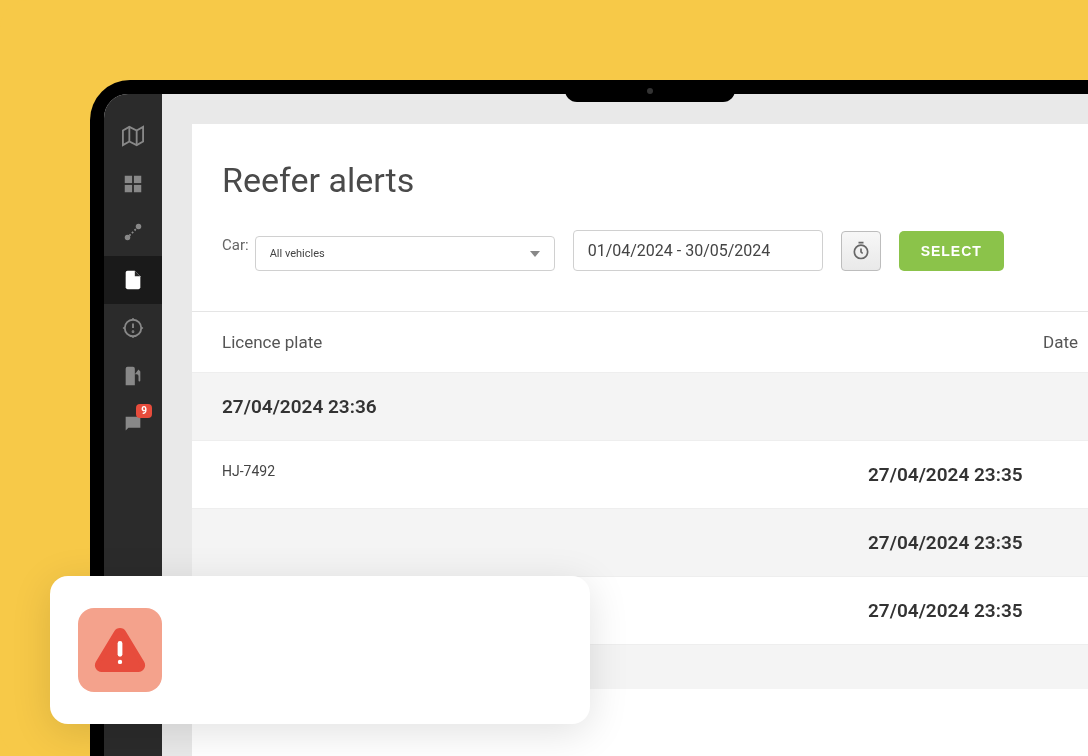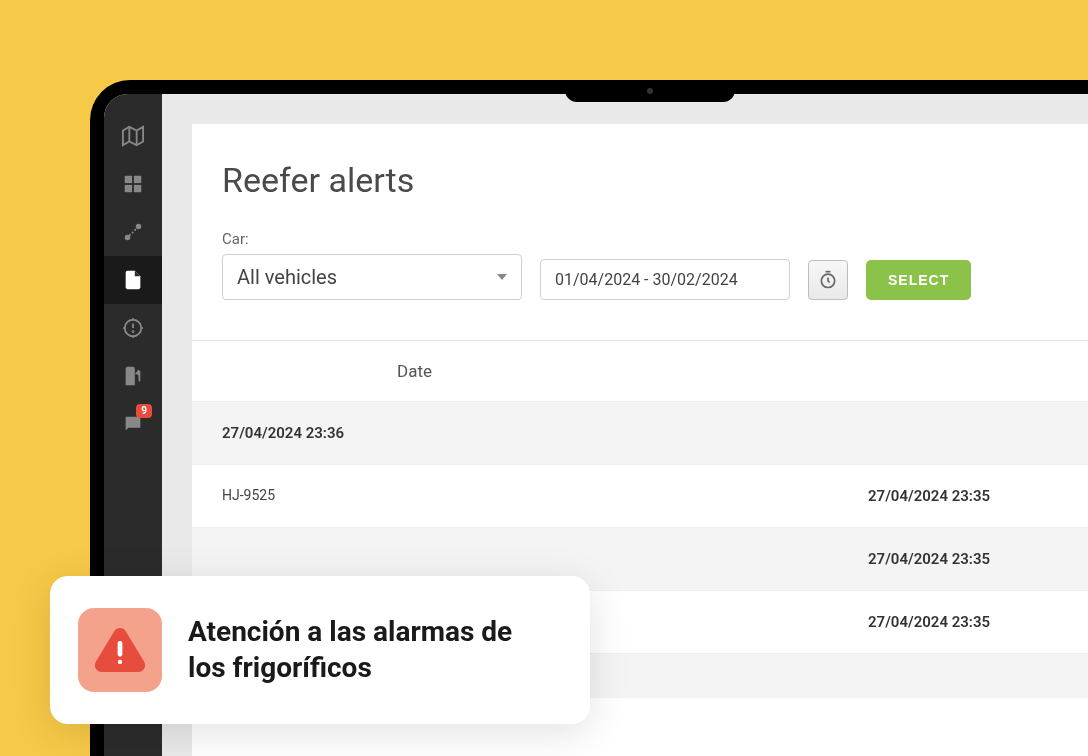--- a/index.html
+++ b/index.html
@@ -115,27 +115,27 @@
   color: #4a4a4a;
   padding: 0 0 30px 30px;
 }
 .filters {
   display: flex;
   gap: 18px;
   align-items: flex-end;
   padding: 0 30px 40px 30px;
   border-bottom: 1px solid #e5e5e5;
 }
-.filter-group { display: flex; flex-direction: column; gap: 6px; }
+.filter-group { display: flex; gap: 6px; }
 .filter-label { font-size: 15px; color: #666; }
 .dropdown {
   border: 1px solid #d0d0d0;
   border-radius: 4px;
   padding: 10px 14px;
-  font-size: 20px;
+  font-size: 11px;
   color: #444;
   background: #fff;
   width: 300px;
   display: flex;
   justify-content: space-between;
   align-items: center;
 }
 .dropdown .caret {
   width: 0; height: 0;
   border-left: 5px solid transparent;
@@ -185,21 +185,21 @@
 .th-date { width: 210px; text-align: right; }
 .trow {
   display: flex;
   padding: 22px 30px;
   border-top: 1px solid #eee;
   font-size: 14px;
   color: #444;
 }
 .trow:nth-child(even) { background: #f4f4f4; }
 .td-plate { flex: 1; }
-.td-date { width: 210px; font-weight: 600; color: #333; font-size: 15px; }
+.td-date { width: 210px; font-weight: 600; color: #333; font-size: 19px; }
 .overlay-card {
   position: absolute;
   left: 50px;
   bottom: 32px;
   background: #fff;
   border-radius: 18px;
   box-shadow: 0 8px 40px rgba(0,0,0,0.12);
   padding: 32px 42px 32px 28px;
   display: flex;
   align-items: center;
@@ -289,41 +289,42 @@
 
           <div class="filters">
             <div class="filter-group">
               <label class="filter-label">Car:</label>
               <div class="dropdown">
                 <span>All vehicles</span>
                 <span class="caret"></span>
               </div>
             </div>
             <div class="filter-group">
-              <div class="date-input">01/04/2024 - 30/02/2024</div>
+              <div class="date-input">01/04/2024 - 30/05/2024</div>
             </div>
             <button class="clock-btn">
               <svg viewBox="0 0 24 24" fill="none" stroke="currentColor" stroke-width="2">
                   <circle cx="12" cy="13" r="8"></circle>
                   <path d="M12 9v4l2 2"></path>
                   <path d="M9 2h6"></path>
                 </svg>
             </button>
             <button class="select-btn">SELECT</button>
           </div>
 
           <div class="table">
             <div class="thead">
+              <div class="th-plate">Licence plate</div>
               <div class="th-date">Date</div>
             </div>
             <div class="trow">
               <div class="td-date">27/04/2024 23:36</div>
             </div>
             <div class="trow">
-              <div class="td-plate">HJ-9525</div>
+              <div class="td-plate">HJ-7492</div>
               <div class="td-date">27/04/2024 23:35</div>
             </div>
             <div class="trow">
               <div class="td-plate"></div>
               <div class="td-date">27/04/2024 23:35</div>
             </div>
             <div class="trow">
               <div class="td-plate"></div>
               <div class="td-date">27/04/2024 23:35</div>
             </div>
@@ -338,15 +339,14 @@
   </div>
 
   <div class="overlay-card">
     <div class="alert-icon-box">
       <svg viewBox="0 0 24 24" fill="none" stroke="#e74c3c" stroke-width="2.2" stroke-linejoin="round" stroke-linecap="round">
           <path d="M10.3 3.9 1.8 18a2 2 0 0 0 1.7 3h17a2 2 0 0 0 1.7-3L13.7 3.9a2 2 0 0 0-3.4 0z" fill="#e74c3c"></path>
           <line x1="12" y1="9" x2="12" y2="14" stroke="#fff"></line>
           <circle cx="12" cy="17.5" r="1" fill="#fff" stroke="none"></circle>
         </svg>
     </div>
-    <div class="overlay-text">Atención a las alarmas de los frigoríficos</div>
   </div>
 </div>
 
 </body></html>

